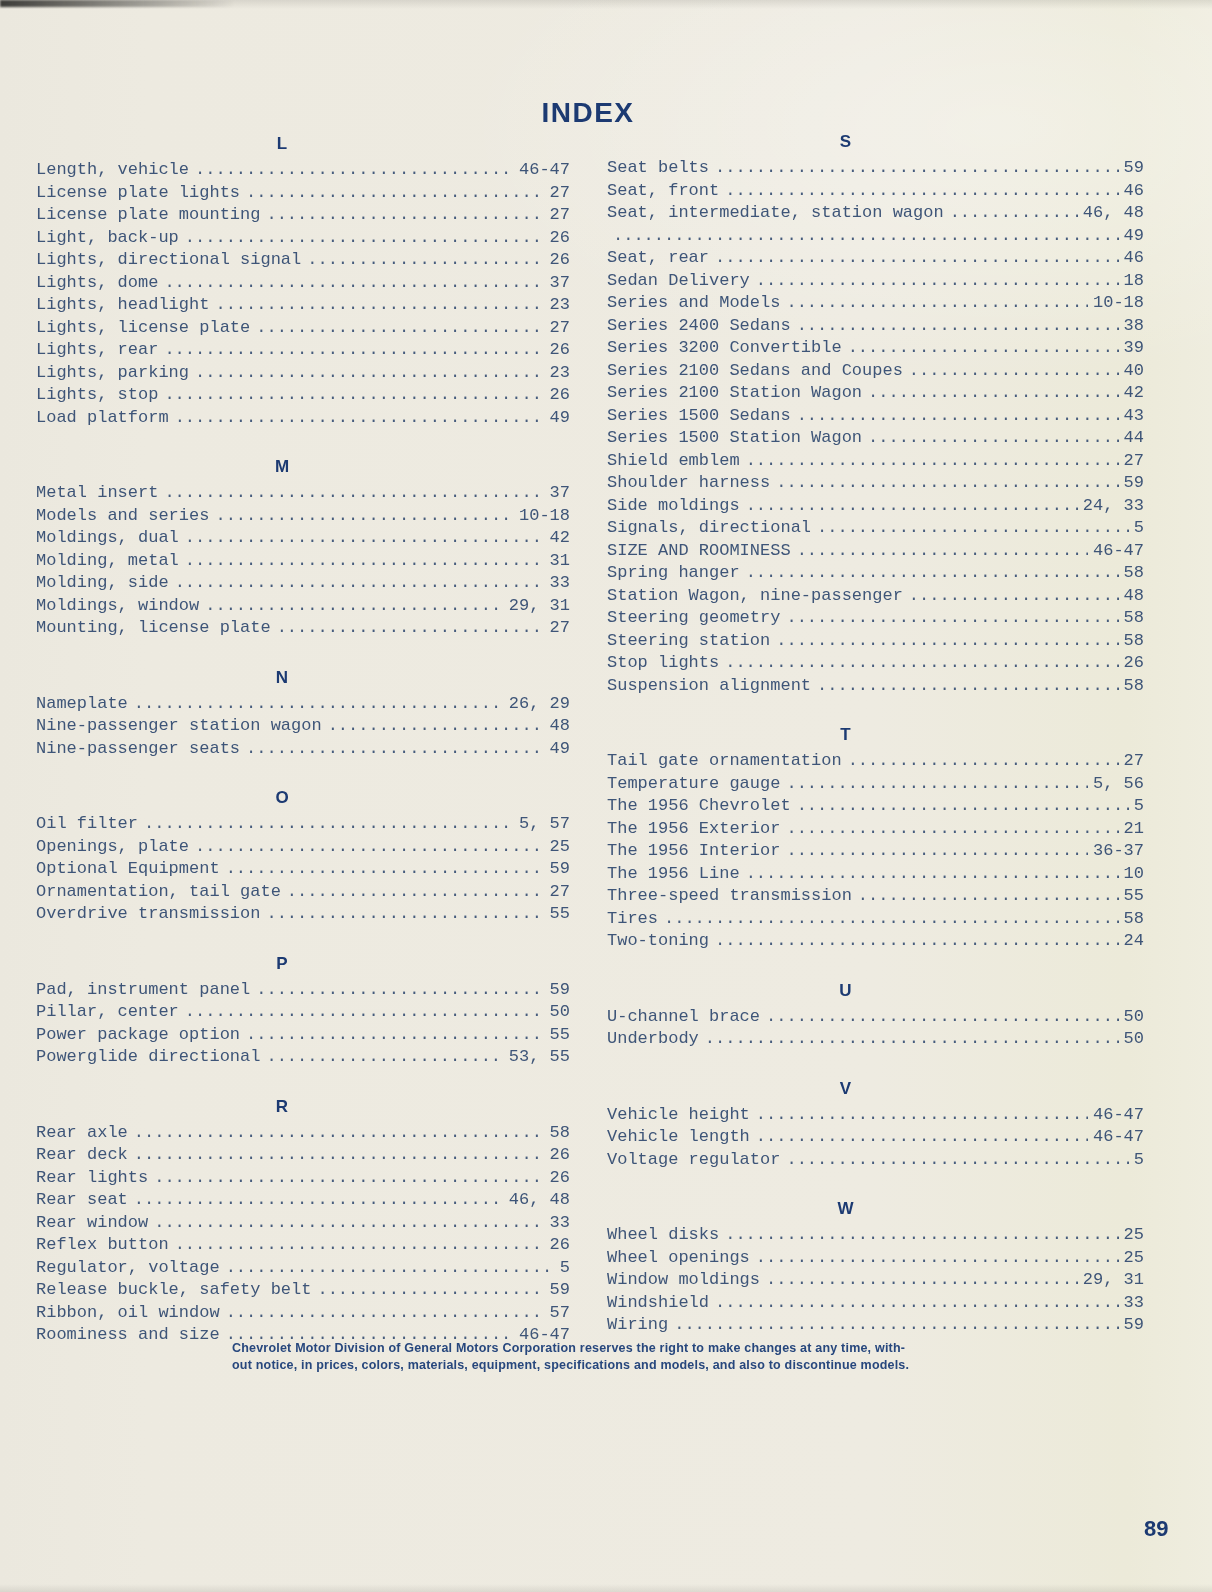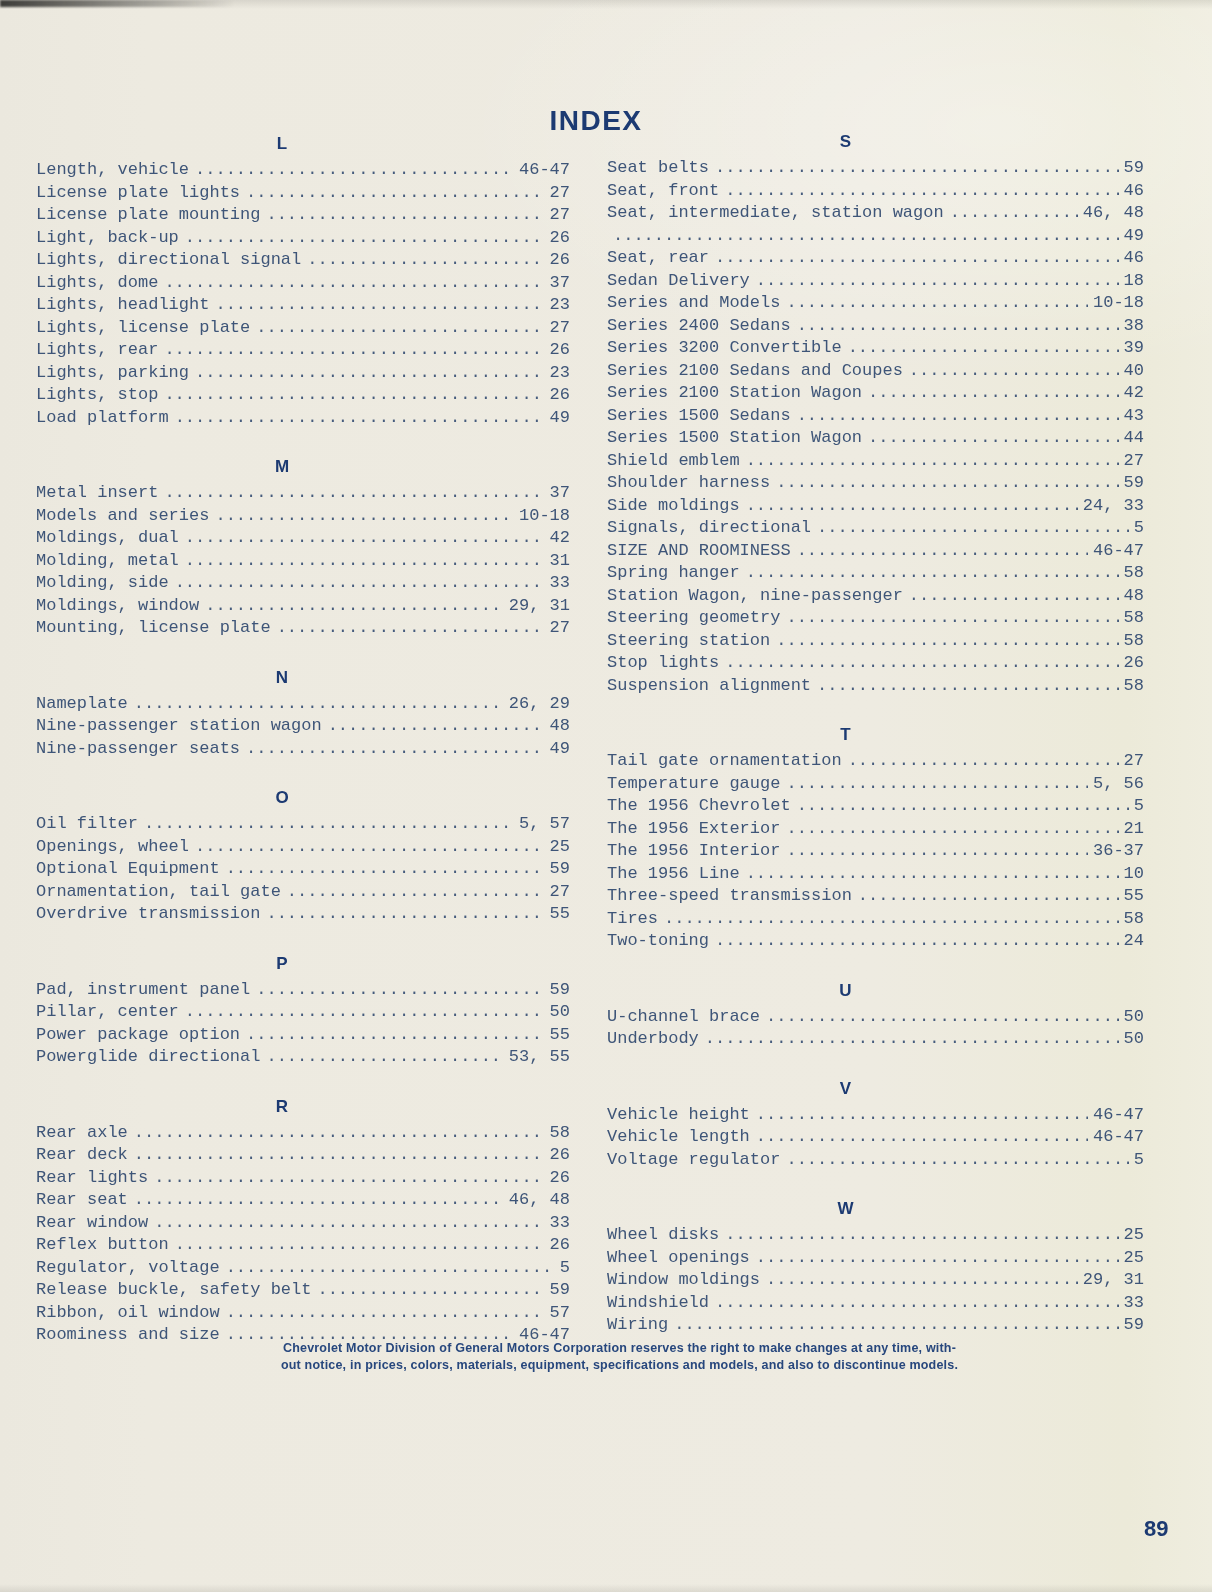--- a/index.html
+++ b/index.html
@@ -30,21 +30,21 @@
   }
   .edge-bottom {
     position: absolute; bottom: 0; left: 0; width: 100%; height: 8px;
     background: linear-gradient(0deg, rgba(60,58,52,0.10), rgba(60,58,52,0));
     pointer-events: none;
   }
 
   .title {
     position: absolute;
     top: 97px; left: 0; width: 1176px;
-    margin: 8px;
+    margin: 0;
     text-align: center;
     font-family: "Liberation Sans", sans-serif;
     font-weight: bold;
     font-size: 28px;
     letter-spacing: 1.5px;
     color: var(--head-ink, #16356f);
   }
 
   .col {
     position: absolute;
@@ -82,21 +82,20 @@
   .footer {
     position: absolute;
     top: 1340px; left: 232px; width: 775px;
     margin: 0;
     font-family: "Liberation Sans", sans-serif;
     font-weight: bold;
     font-size: 12.5px;
     line-height: 16.5px;
     letter-spacing: 0.2px;
     color: var(--footer-ink, #27477d);
-    text-align: center;
   }
 
   .page-number {
     position: absolute;
     top: 1516px; left: 1144px;
     font-family: Liberation Sans, sans-serif;
     font-weight: bold;
     font-size: 22px;
     color: var(--head-ink, #16356f);
   }
@@ -231,21 +230,21 @@
         </div>
       </div>
       <div class="section">
         <div class="sec-heading">O</div>
         <div class="row">
           <span class="label">Oil filter</span>
           <span class="dots">......................................................................</span>
           <span class="pg">5, 57</span>
         </div>
         <div class="row">
-          <span class="label">Openings, wheel</span>
+          <span class="label">Openings, plate</span>
           <span class="dots">......................................................................</span>
           <span class="pg">25</span>
         </div>
         <div class="row">
           <span class="label">Optional Equipment</span>
           <span class="dots">......................................................................</span>
           <span class="pg">59</span>
         </div>
         <div class="row">
           <span class="label">Ornamentation, tail gate</span>

